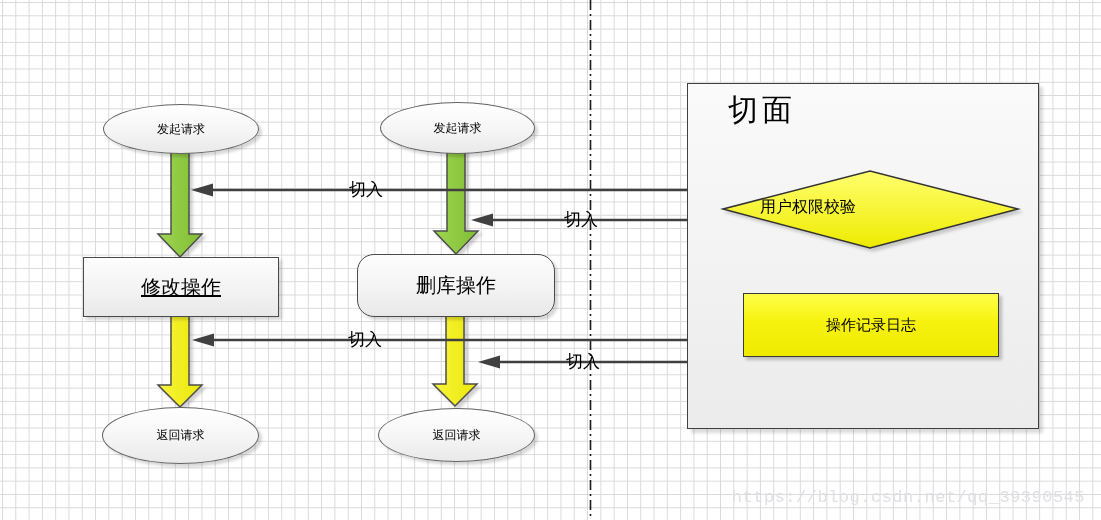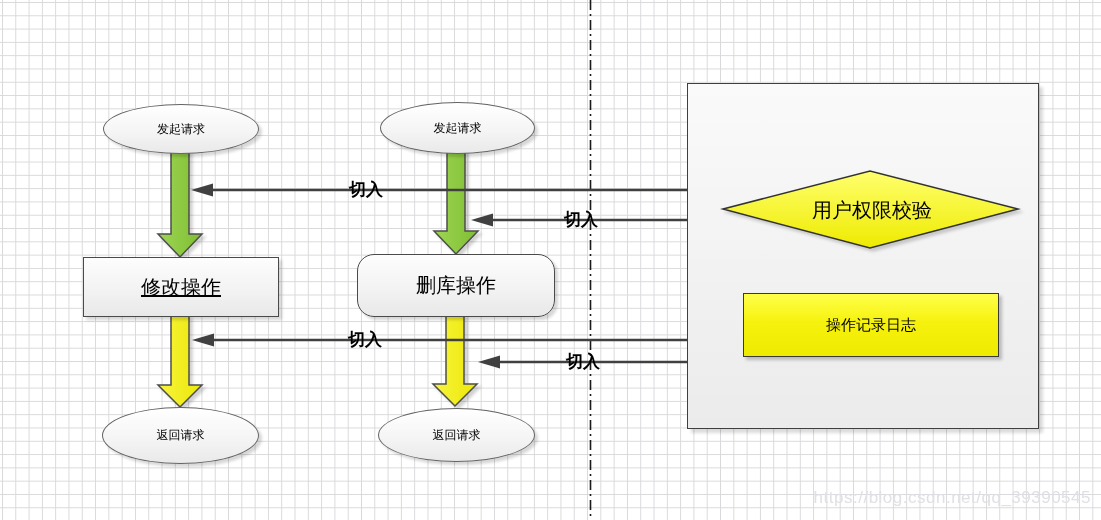--- a/index.html
+++ b/index.html
@@ -46,32 +46,32 @@
     position:absolute;left:728px;top:90px;font-size:30px;letter-spacing:4px;
   }
   #log-rect{
     position:absolute;left:743px;top:293px;width:254px;height:62px;
     border:1.5px solid #3a3a3a;
     background:linear-gradient(180deg,#ffff4a 0%,#f6f20e 45%,#eeea00 100%);
     display:flex;align-items:center;justify-content:center;font-size:15px;
     box-shadow:3px 3px 3px rgba(0,0,0,0.22);
   }
   #diamond-label{
-    position:absolute;left:732px;top:197px;width:200px;text-align:right;
-    font-size:20px;
+    position:absolute;left:760px;top:197px;width:200px;text-align:left;
+    font-size:16px;
   }
-  .cutin{position:absolute;font-size:17px;line-height:17px;font-weight:bold;}
+  .cutin{position:absolute;font-size:17px;line-height:17px;}
   #cutin-1{left:349px;top:181px;}
   #cutin-2{left:564px;top:211px;}
   #cutin-3{left:348px;top:331px;}
   #cutin-4{left:566px;top:353px;}
 
   #watermark{
-    position:absolute;right:10px;top:488px;font-size:17px;color:#e0e0e5;
-    font-family:Liberation Sans, sans-serif;letter-spacing:0.5px;
+    position:absolute;right:16px;top:488px;font-size:17px;color:#e0e0e5;
+    font-family:Liberation Mono, monospace;letter-spacing:0.5px;
   }
 </style>
 </head>
 <body>
 
 <div id="canvas">
 
   <div id="aspect-box"></div>
 
   <svg id="shape-layer" width="1101" height="520" viewBox="0 0 1101 520">
@@ -122,20 +122,21 @@
   </svg>
 
   <div class="ellipse" id="ellipse-start-1">发起请求</div>
   <div class="proc" id="rect-action-1">修改操作</div>
   <div class="ellipse" id="ellipse-end-1">返回请求</div>
 
   <div class="ellipse" id="ellipse-start-2">发起请求</div>
   <div class="proc" id="rect-action-2">删库操作</div>
   <div class="ellipse" id="ellipse-end-2">返回请求</div>
 
+  <div id="aspect-title">切面</div>
   <div id="diamond-label">用户权限校验</div>
   <div id="log-rect">操作记录日志</div>
 
   <div class="cutin" id="cutin-1">切入</div>
   <div class="cutin" id="cutin-2">切入</div>
   <div class="cutin" id="cutin-3">切入</div>
   <div class="cutin" id="cutin-4">切入</div>
 
   <div id="watermark">https://blog.csdn.net/qq_39390545</div>
 </div>

